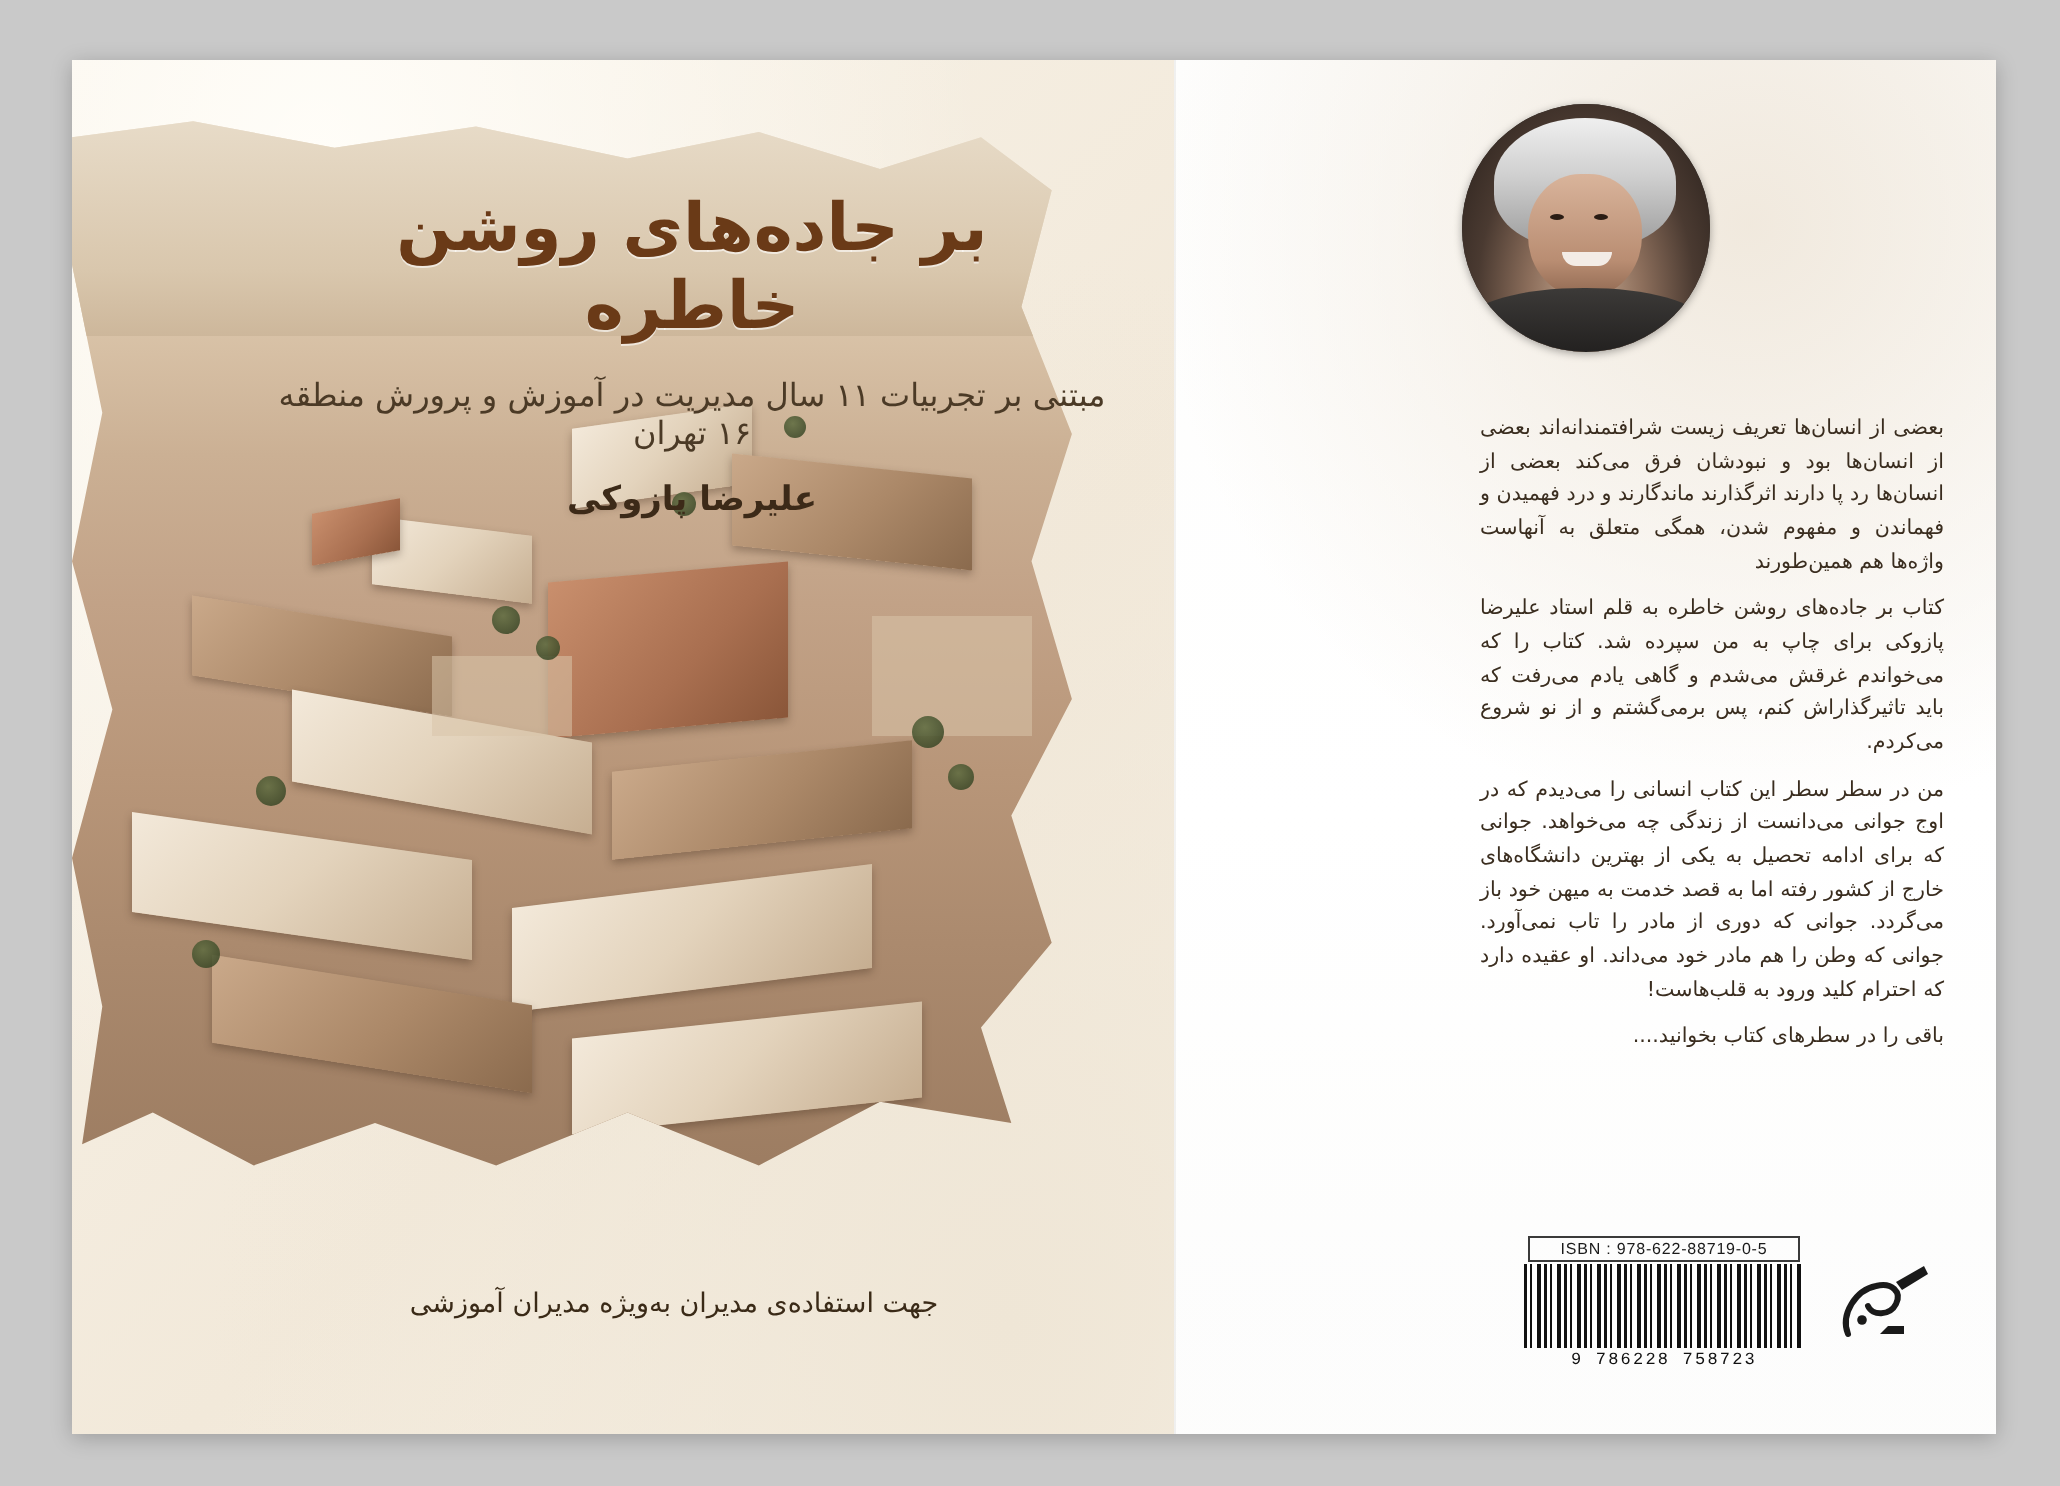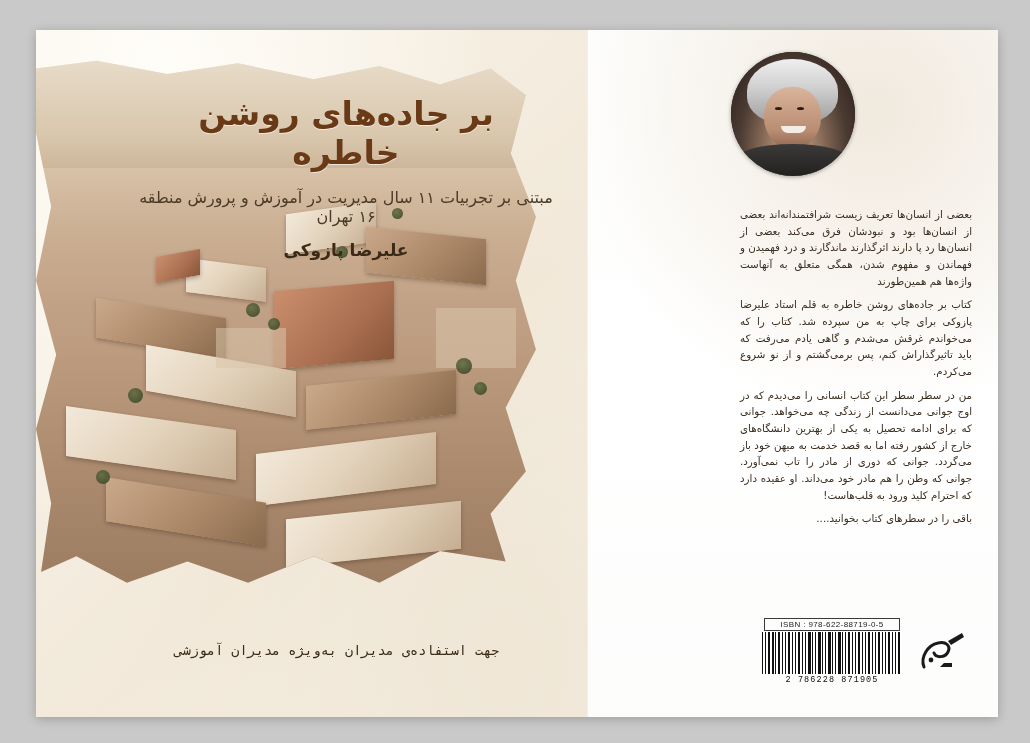--- a/index.html
+++ b/index.html
@@ -302,21 +302,21 @@
     position: absolute;
     bottom: 52px;
     right: 40px;
     width: 420px;
     text-align: center;
     direction: rtl;
     color: #3a2a17;
     font-size: 13.5px;
     line-height: 1.85;
   }
-  .cover-note div { white-space: nowrap; font-family: Liberation Mono, monospace; }
+  .cover-note div { white-space: nowrap; }
 
   
   .spine {
     position: absolute;
     left: 551px;
     top: 0;
     width: 1px;
     height: 687px;
     background: rgba(0,0,0,0.05);
   }
@@ -352,21 +352,21 @@
           <path d="M6 40 C2 30, 10 18, 20 16 C28 14, 33 19, 30 25 C27 31, 18 31, 16 26" fill="none" stroke="#1a1a1a" stroke-width="3" stroke-linecap="round"></path>
           <path d="M22 40 L34 40 L34 36 L26 36 Z" fill="#1a1a1a"></path>
           <path d="M30 14 L44 6 L46 10 L33 18 Z" fill="#1a1a1a"></path>
           <circle cx="13" cy="33" r="2.4" fill="#1a1a1a"></circle>
         </svg>
       </div>
 
       <div class="isbn-block">
         <div class="isbn-label">ISBN : 978-622-88719-0-5</div>
         <div class="barcode"></div>
-        <div class="barcode-digits">2  786228  871905</div>
+        <div class="barcode-digits">9  786228  758723</div>
       </div>
     </div>
 
     <div class="front-cover">
       <div class="front-paper"></div>
 
       <div class="photo-wrap">
         <div class="photo-sky"></div>
         <div class="campus">
           <div class="hill"></div>

